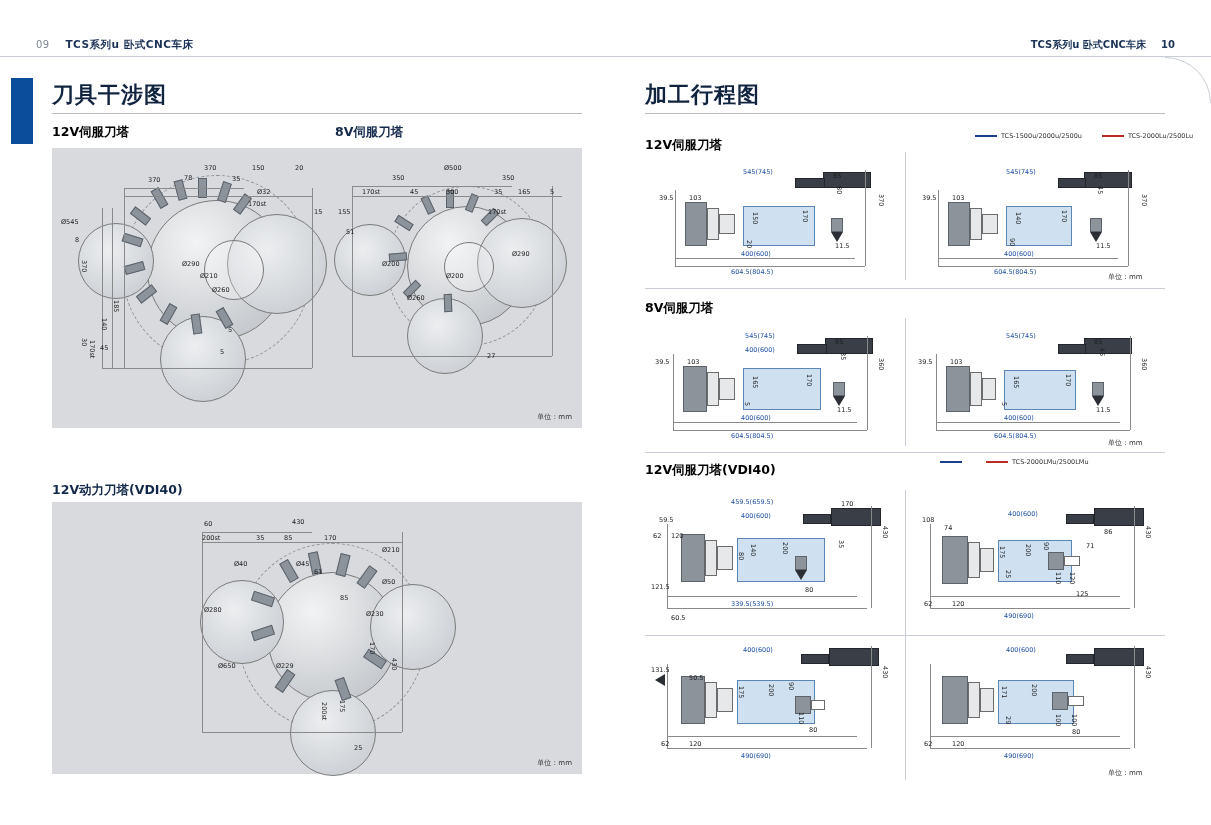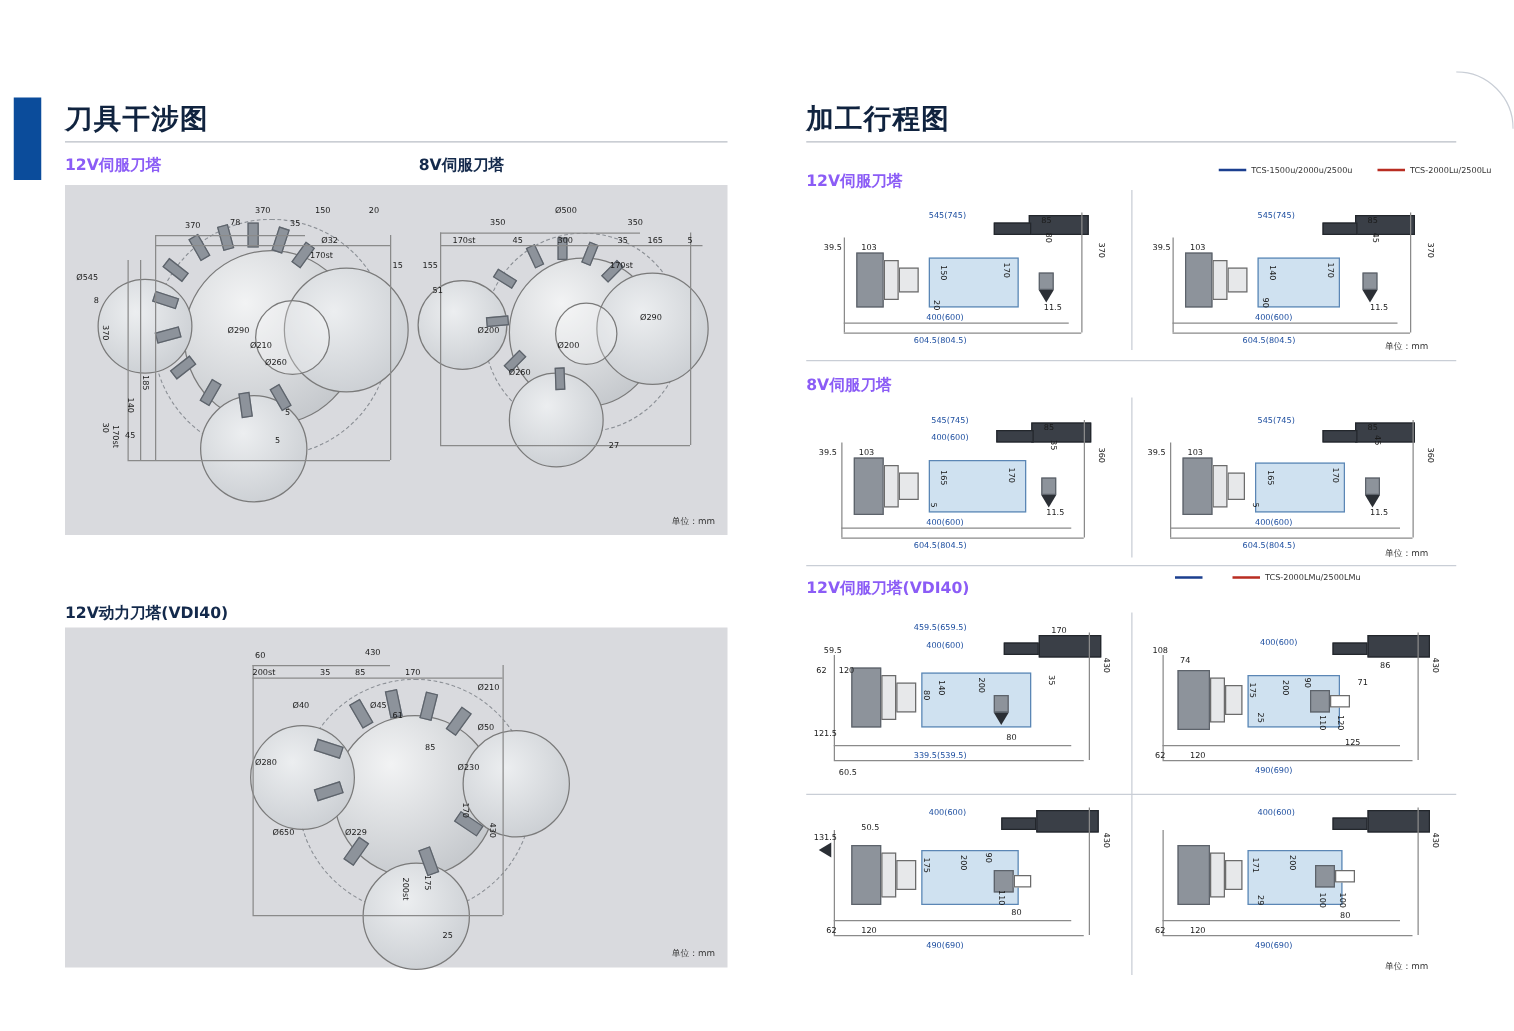--- a/index.html
+++ b/index.html
@@ -27,21 +27,21 @@
 
   
   .blue-tab{position:absolute;left:11px;top:78px;width:22px;height:66px;background:#0b4c9b;}
 
   
   .sec-title{position:absolute;font-size:22px;font-weight:bold;color:#10233f;letter-spacing:1px;}
   .sec-title.left{left:52px;top:80px;}
   .sec-title.right{left:645px;top:80px;}
   .title-rule{position:absolute;height:1px;background:#b9bec6;}
 
-  .sub-title{position:absolute;font-size:12.5px;font-weight:bold;color:#8b5cf6;}
+  .sub-title{position:absolute;font-size:12.5px;font-weight:bold;color:#000000;}
   .sub-title.dark{color:#13294b;}
 
   
   .panel{position:absolute;background:#d9dade;}
   .unit{position:absolute;font-size:7px;color:#333;}
 
   
   .vsep{position:absolute;width:1px;background:#c9ced6;}
   .hsep{position:absolute;height:1px;background:#c9ced6;}
 
@@ -72,20 +72,31 @@
   .circ.g2{background:radial-gradient(circle at 40% 35%,#eceef0,#c3c7cc);}
   .circ.dash{border-style:dashed;background:transparent;}
 
   .tri{position:absolute;width:0;height:0;}
 </style>
 </head>
 <body>
 
 <div class="page">
 
+  <div class="hdr">
+    <div class="hdr-left">
+      <span class="pg">09</span>
+      <span class="ttl">TCS系列u  卧式CNC车床</span>
+    </div>
+    <div class="hdr-right">
+      <span class="ttl">TCS系列u  卧式CNC车床</span>
+      <span class="pg">10</span>
+    </div>
+    <div class="hdr-line"></div>
+  </div>
   <div class="corner-arc">
       <i></i>
     </div>
 
   <div class="blue-tab"></div>
   <div class="sec-title left">刀具干涉图</div>
   <div class="title-rule" style="left:52px;top:113px;width:530px;"></div>
 
   <div class="sub-title" style="left:52px;top:124px;">12V伺服刀塔</div>
   <div class="sub-title dark" style="left:335px;top:124px;">8V伺服刀塔</div>
@@ -467,21 +478,21 @@
     <div class="rect fill-mid" style="left:150px;top:58px;width:16px;height:18px;"></div>
     <div class="rect fill-white" style="left:166px;top:62px;width:14px;height:10px;"></div>
     <div class="tri" style="left:10px;top:36px;border-top:6px solid transparent;border-bottom:6px solid transparent;border-right:10px solid #2b2f35;"></div>
 
     <div class="ln h thin" style="left:22px;top:98px;width:190px;"></div>
     <div class="ln h thin" style="left:22px;top:110px;width:200px;"></div>
     <div class="ln v thin" style="left:22px;top:26px;height:84px;"></div>
     <div class="ln v thin" style="left:226px;top:8px;height:102px;"></div>
 
     <div class="dim" style="left:6px;top:28px;">131.5</div>
-    <div class="dim" style="left:44px;top:20px;">50.5</div>
+    <div class="dim" style="left:44px;top:36px;">50.5</div>
     <div class="dim blue" style="left:98px;top:8px;">400(600)</div>
     <div class="dim v" style="left:236px;top:28px;">430</div>
     <div class="dim v" style="left:92px;top:48px;">175</div>
     <div class="dim v" style="left:122px;top:46px;">200</div>
     <div class="dim v" style="left:142px;top:44px;">90</div>
     <div class="dim v" style="left:152px;top:74px;">110</div>
     <div class="dim" style="left:164px;top:88px;">80</div>
     <div class="dim" style="left:16px;top:102px;">62</div>
     <div class="dim" style="left:44px;top:102px;">120</div>
     <div class="dim blue" style="left:96px;top:114px;">490(690)</div>

